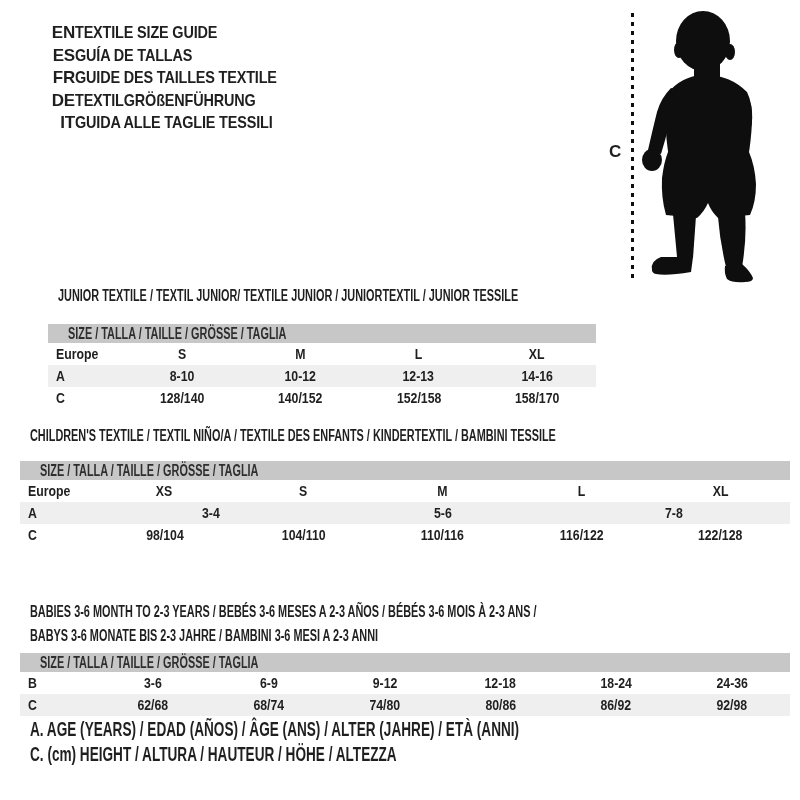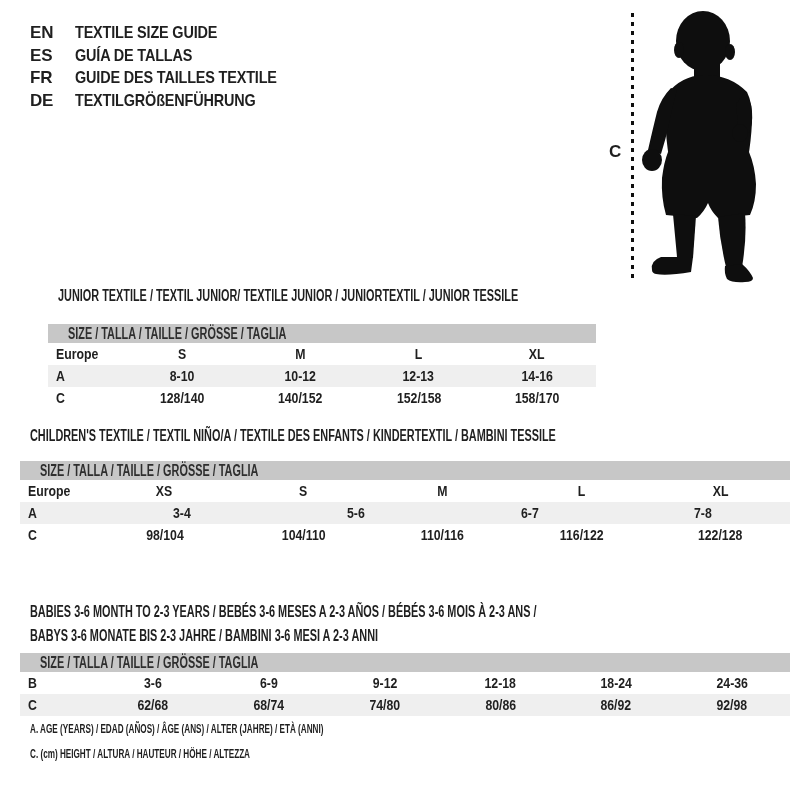--- a/index.html
+++ b/index.html
@@ -9,21 +9,21 @@
     color:var(--text,#1f1f1f);
   }
   #canvas {
     position:relative; width:800px; height:800px;
     background:var(--background,#fff); overflow:hidden;
   }
 
   
   #lang-list { position:absolute; left:30px; top:22px; }
   .lang-row { display:flex; height:22.5px; line-height:22.5px;
-              font-size:17px; font-weight:bold; letter-spacing:-0.2px; }
+              font-size:17px; font-weight:bold; letter-spacing:-0.2px;text-align:right; }
   .lang-code { width:45px; flex:0 0 45px; }
   .lang-scale { display:inline-block; white-space:nowrap;
                 transform:scaleX(.85); transform-origin:0 50%; }
 
   
   #figure { position:absolute; left:598px; top:0; width:202px; height:290px; }
   #dotted-line {
     position:absolute; left:33px; top:13px; width:3px; height:266px;
     background:repeating-linear-gradient(to bottom,
       var(--silhouette,#0e0e0e) 0 4px, transparent 4px 9px);
@@ -58,21 +58,21 @@
   .trow.shaded { background:var(--shaded-row-bg,#efefef); }
   .tcell.tlabel { flex:0 0 75px; width:75px; padding-left:8px; text-align:left; }
   .tcell.tval { flex:1; text-align:center; }
   .cell-scale { display:inline-block; white-space:nowrap;
                 transform:scaleX(.82); transform-origin:50% 50%; }
   .cell-scale.left { transform-origin:0 50%; }
 
   
   #footnotes { position:absolute; left:30px; top:717px; }
   .footnote-line { height:24.5px; line-height:24.5px;
-                   font-size:12px; font-weight:bold; }
+                   font-size:20px; font-weight:bold; }
 </style>
 </head>
 <body>
 
 <div id="canvas">
 
   <div id="lang-list">
       <div class="lang-row">
         <span class="lang-code">EN</span>
         <span><span class="lang-scale">TEXTILE SIZE GUIDE</span></span>
@@ -81,20 +81,24 @@
         <span class="lang-code">ES</span>
         <span><span class="lang-scale">GUÍA DE TALLAS</span></span>
       </div>
       <div class="lang-row">
         <span class="lang-code">FR</span>
         <span><span class="lang-scale">GUIDE DES TAILLES TEXTILE</span></span>
       </div>
       <div class="lang-row">
         <span class="lang-code">DE</span>
         <span><span class="lang-scale">TEXTILGRÖßENFÜHRUNG</span></span>
+      </div>
+      <div class="lang-row">
+        <span class="lang-code">IT</span>
+        <span><span class="lang-scale">GUIDA ALLE TAGLIE TESSILI</span></span>
       </div>
     </div>
 
   <div id="figure">
     <div id="dotted-line"></div>
     <div id="figure-label">C</div>
     <svg id="silhouette-svg" viewBox="0 0 200 290" aria-hidden="true">
       <ellipse cx="104" cy="41" rx="27" ry="30"></ellipse>
       <ellipse cx="80" cy="50" rx="5" ry="8"></ellipse>
       <ellipse cx="131" cy="52" rx="5" ry="8"></ellipse>
@@ -157,21 +161,20 @@
           <div class="tcell tval"><span class="cell-scale">XS</span></div>
           <div class="tcell tval"><span class="cell-scale">S</span></div>
           <div class="tcell tval"><span class="cell-scale">M</span></div>
           <div class="tcell tval"><span class="cell-scale">L</span></div>
           <div class="tcell tval"><span class="cell-scale">XL</span></div>
         </div>
         <div class="trow shaded">
           <div class="tcell tlabel"><span class="cell-scale left">A</span></div>
           <div class="tcell tval"><span class="cell-scale">3-4</span></div>
           <div class="tcell tval"><span class="cell-scale">5-6</span></div>
-          <div class="tcell tval"><span class="cell-scale">6-7</span></div>
           <div class="tcell tval"><span class="cell-scale">7-8</span></div>
         </div>
         <div class="trow">
           <div class="tcell tlabel"><span class="cell-scale left">C</span></div>
           <div class="tcell tval"><span class="cell-scale">98/104</span></div>
           <div class="tcell tval"><span class="cell-scale">104/110</span></div>
           <div class="tcell tval"><span class="cell-scale">110/116</span></div>
           <div class="tcell tval"><span class="cell-scale">116/122</span></div>
           <div class="tcell tval"><span class="cell-scale">122/128</span></div>
         </div>

